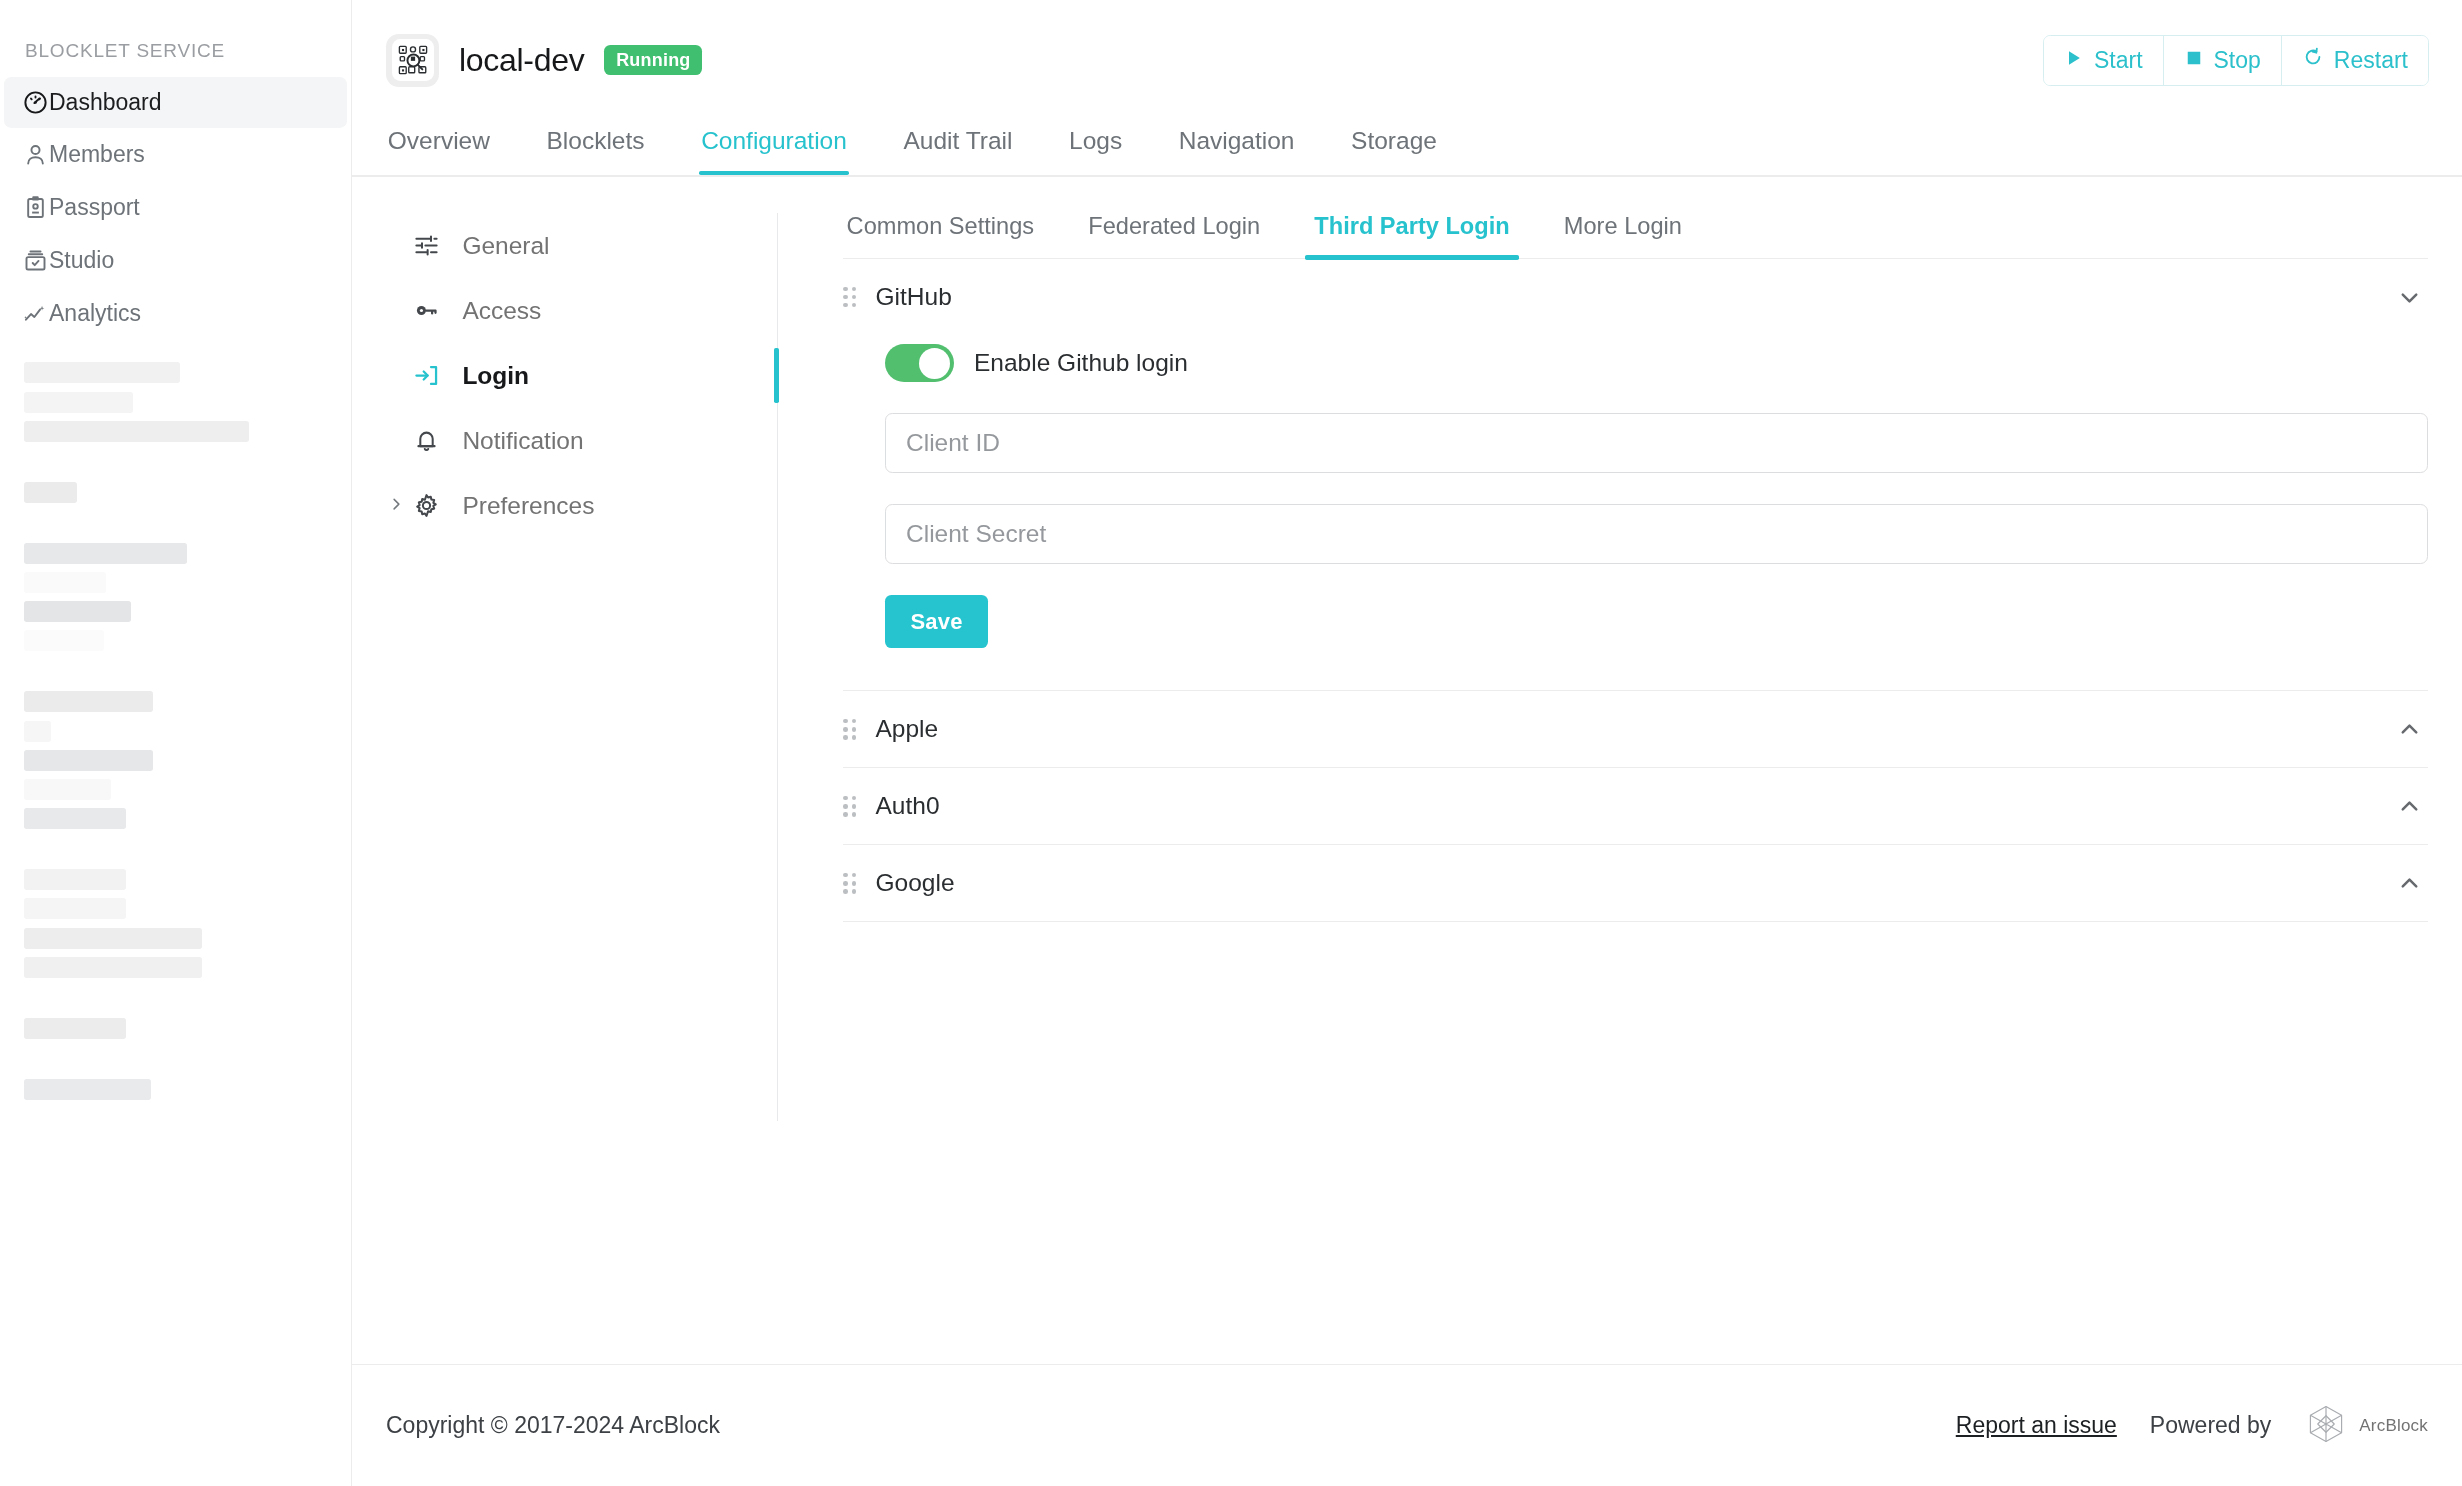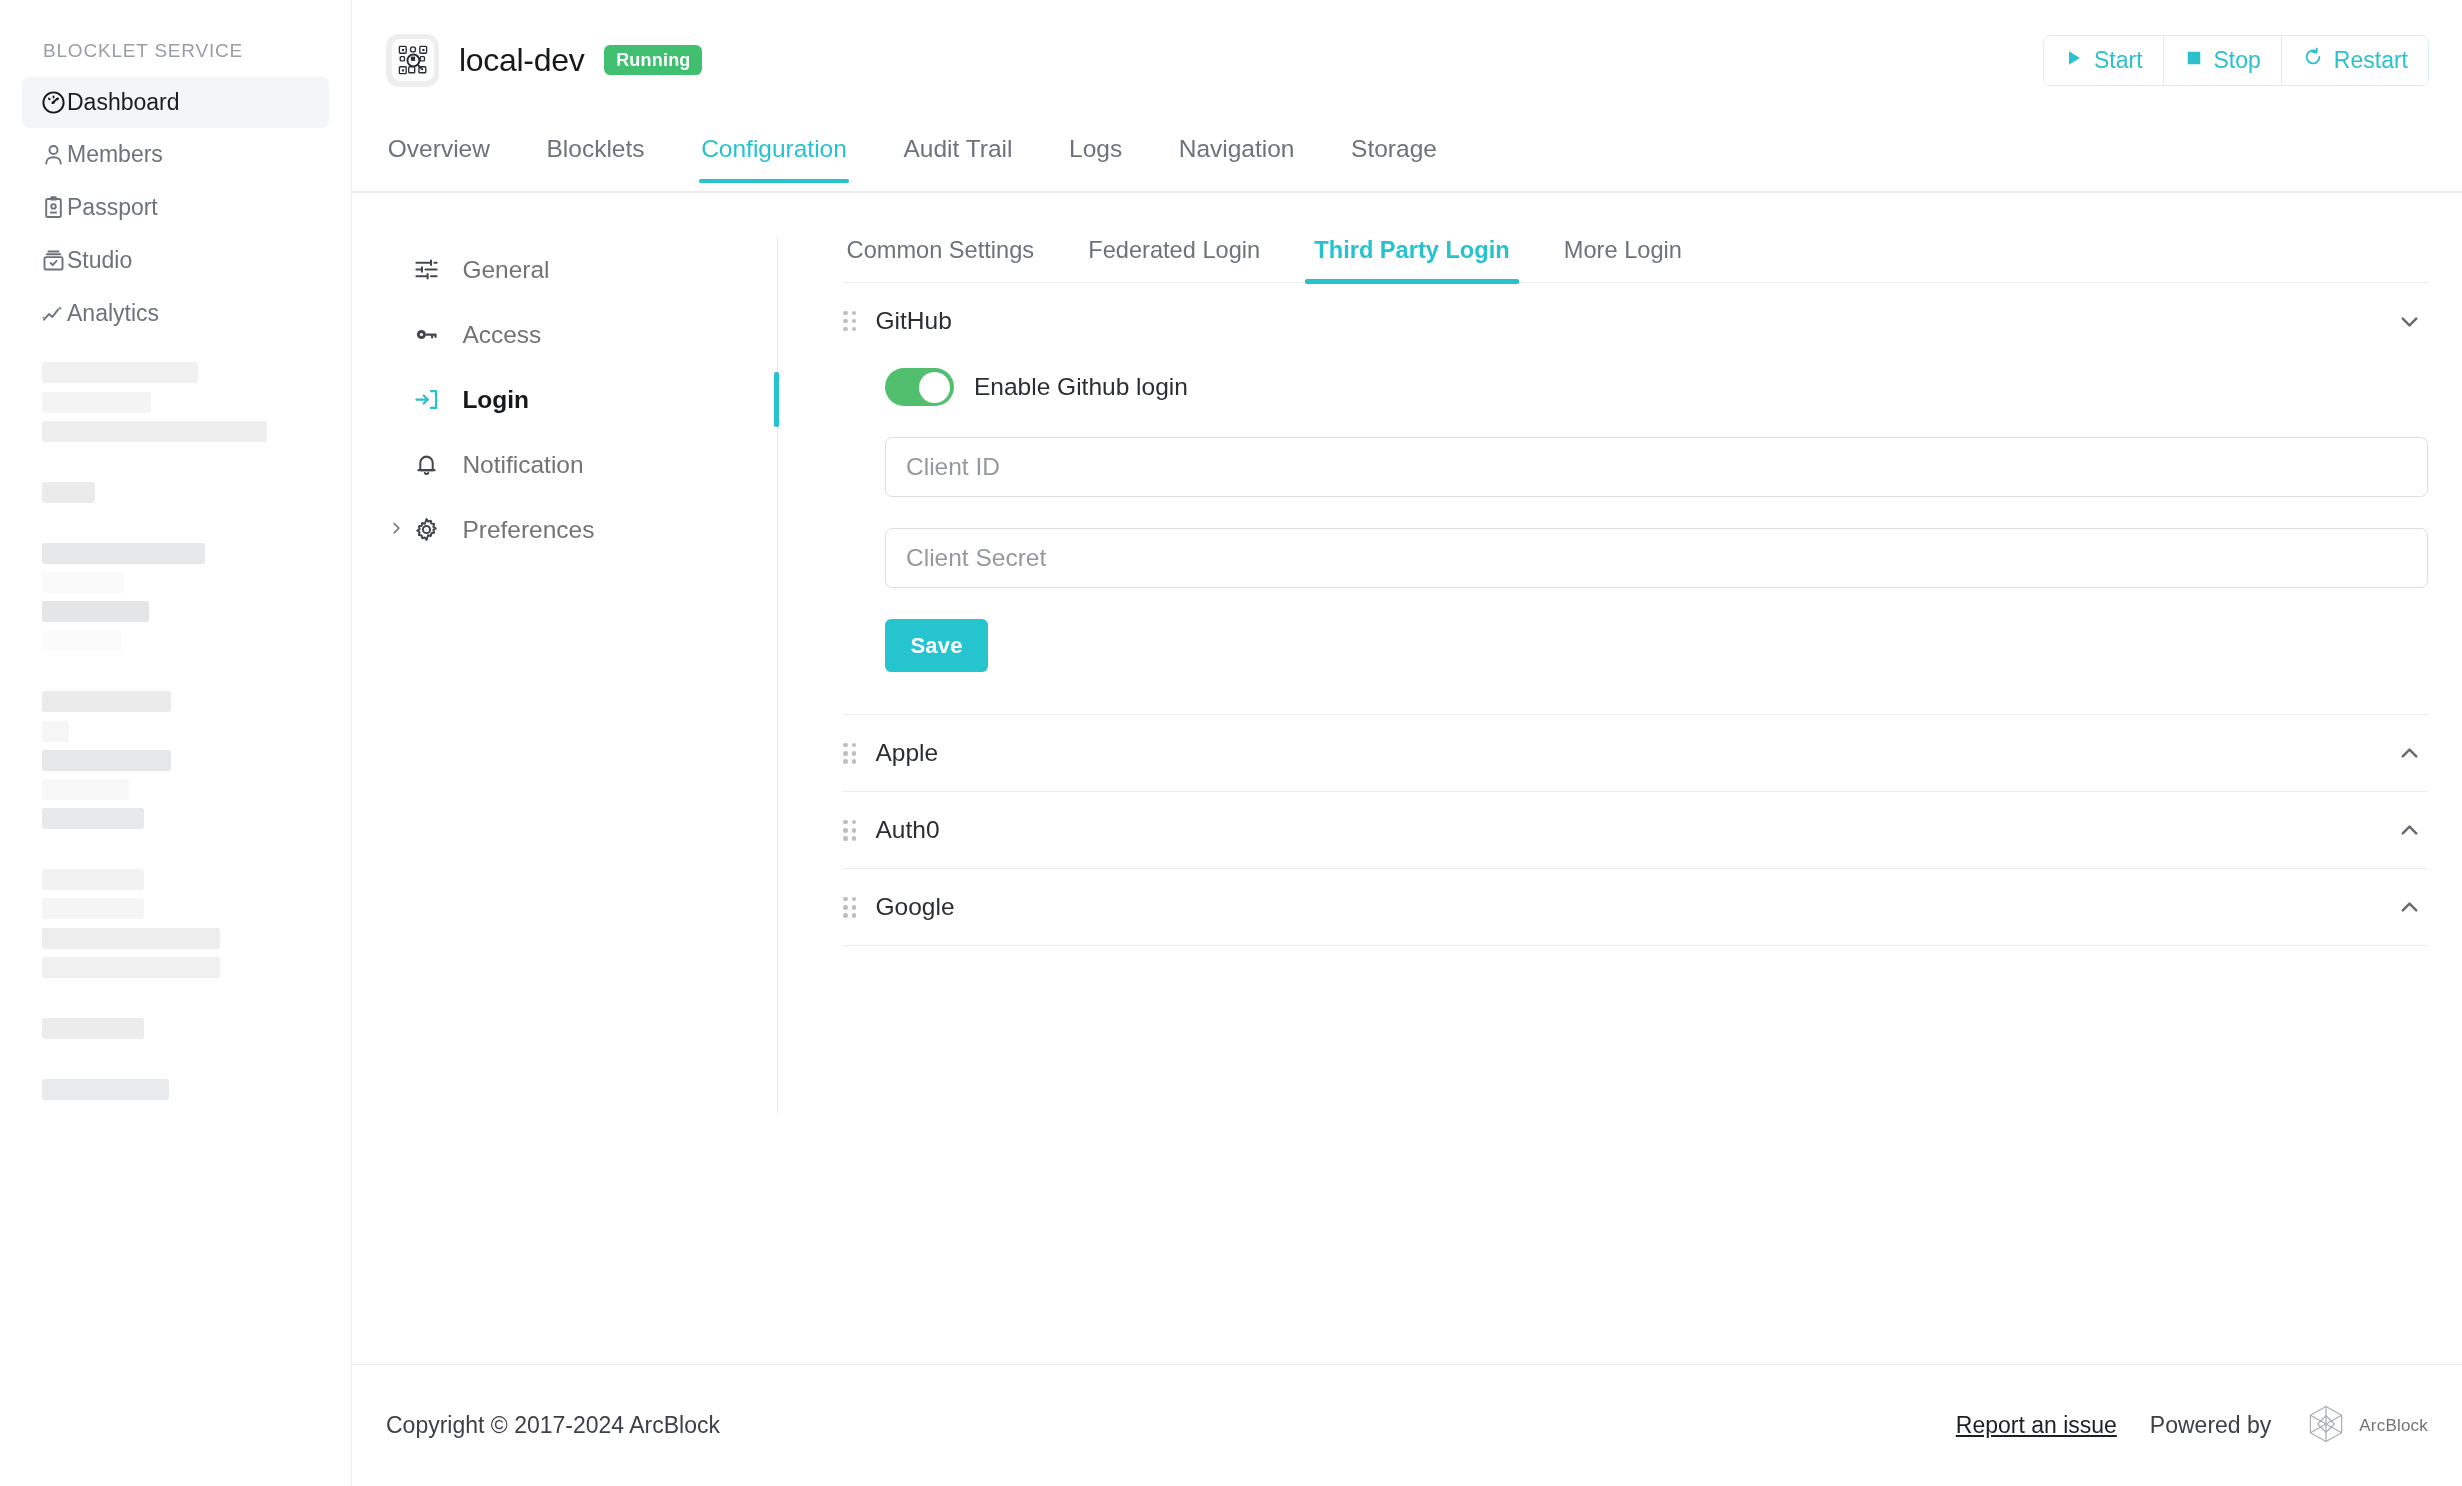--- a/index.html
+++ b/index.html
@@ -10,21 +10,21 @@
     overflow: hidden;
     -webkit-font-smoothing: antialiased;
   }
   .app { display: flex; width: 2462px; height: 1486px; }
 
   
   .sidebar {
     width: 352px; height: 1486px; flex: 0 0 352px;
     background: #ffffff;
     border-right: 1.8px solid #ececec;
-    padding: 0 22px;
+    padding: 0 4px;
     position: relative;
   }
   .sidebar-title {
     font-size: 19px; letter-spacing: 0.8px; color: #9a9da1;
     font-weight: 400; padding: 40px 0 14.5px 21px;
   }
   .nav-item {
     display: flex; align-items: center; 
     height: 51px; padding: 0 18px; border-radius: 7.3px;
     color: #6d7378; font-size: 23px; cursor: pointer;
@@ -32,21 +32,21 @@
   }
   .nav-item.active { background: #f4f5f6; color: #1b1d1f; }
   .nav-item .ico { width: 27px; height: 27px; display: flex; align-items: center; justify-content: center; flex: 0 0 27px; }
   .nav-item .ico svg { display: block; }
 
   .skeletons { padding: 22px 20px 0 20px; }
   .sk-group { margin-bottom: 40px; }
   .sk-bar { height: 21px; border-radius: 2.7px; margin-bottom: 8.2px; background: #eeeeef; }
 
   
-  .main { flex: 1; height: 1486px; display: flex; flex-direction: column; position: relative; gap: 8px; }
+  .main { flex: 1; height: 1486px; display: flex; flex-direction: column; position: relative; }
 
   .topbar {
     height: 120px; flex: 0 0 120px;
     display: flex; align-items: center;
     padding: 0 33px 0 34px;
   }
   .app-identity { display: flex; align-items: center; gap: 20px; }
   .app-icon {
     width: 53px; height: 53px; border-radius: 12.7px;
     background: #eeeeef; display: flex; align-items: center; justify-content: center;

